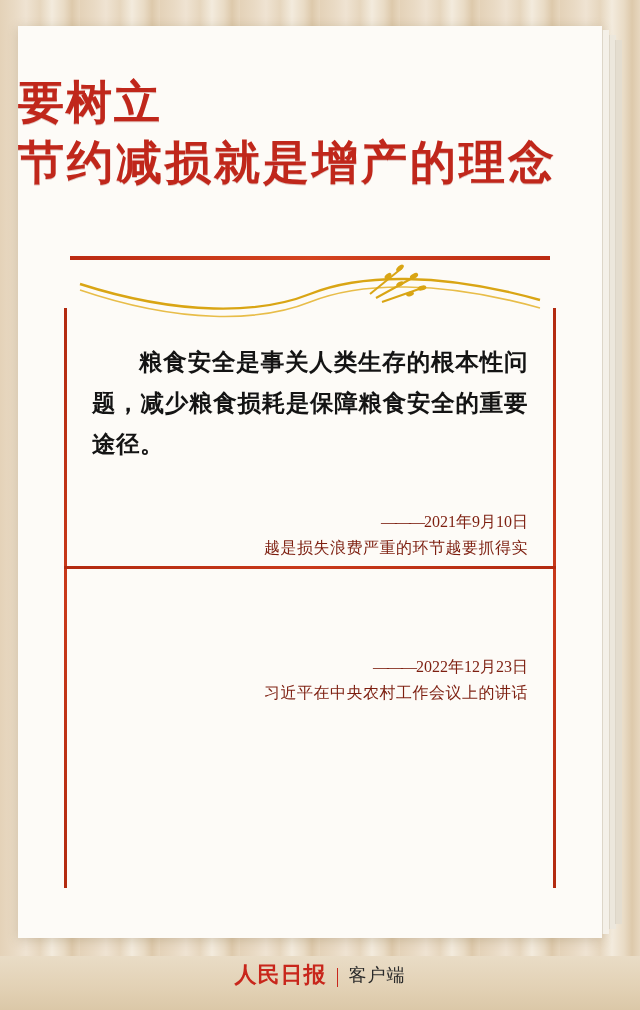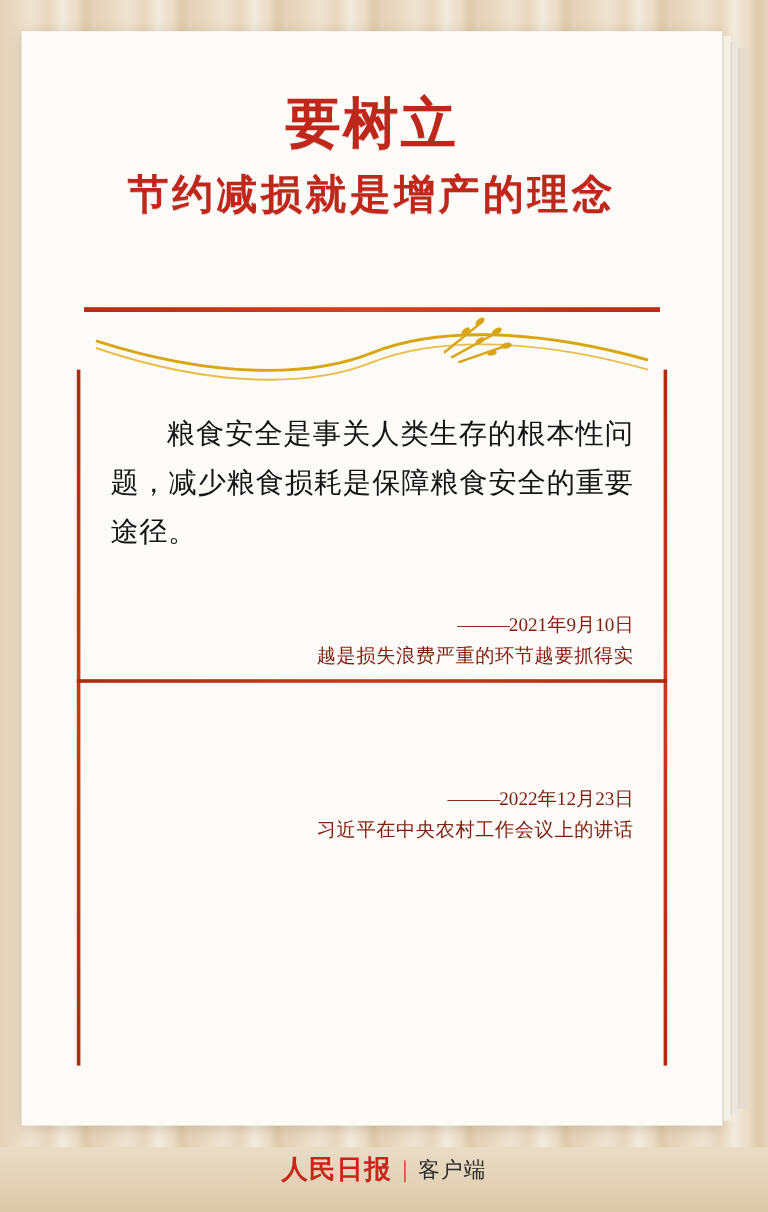--- a/index.html
+++ b/index.html
@@ -65,33 +65,32 @@
     background: linear-gradient(180deg, #b22a10 0%, #c9391a 50%, #b22a10 100%);
   }
   .rule-v.left  { left: 46px; }
   .rule-v.right { right: 46px; }
 
   
   .heading {
     position: absolute;
     left: 0; right: 0;
     top: 48px;
-    text-align: center;
     color: #c0271b;
     font-family: "Liberation Serif", "DejaVu Serif", serif;
     font-weight: bold;
     letter-spacing: 2px;
     text-shadow: 0 1px 0 rgba(140, 20, 10, .25);
   }
   .heading .line1 {
     font-size: 46px;
     line-height: 58px;
   }
   .heading .line2 {
-    font-size: 34px;
+    font-size: 46px;
     line-height: 62px;
     letter-spacing: 3px;
   }
 
   
   .divider {
     position: absolute;
     left: 52px;
     right: 52px;
     top: 224px;
@@ -121,20 +120,21 @@
   .quote-block.q1 { top: 316px; }
   .quote-block.q2 { top: 584px; }
 
   .quote-text {
     font-size: 23.5px;
     line-height: 41px;
     text-indent: 2em;
     text-align: justify;
     letter-spacing: 0.5px;
     color: #141414;
+    font-weight: bold;
   }
   .attribution {
     margin-top: 44px;
     text-align: right;
     color: #7d1f10;
     font-size: 16px;
     line-height: 26px;
   }
   .attribution .date::before {
     content: "———";

